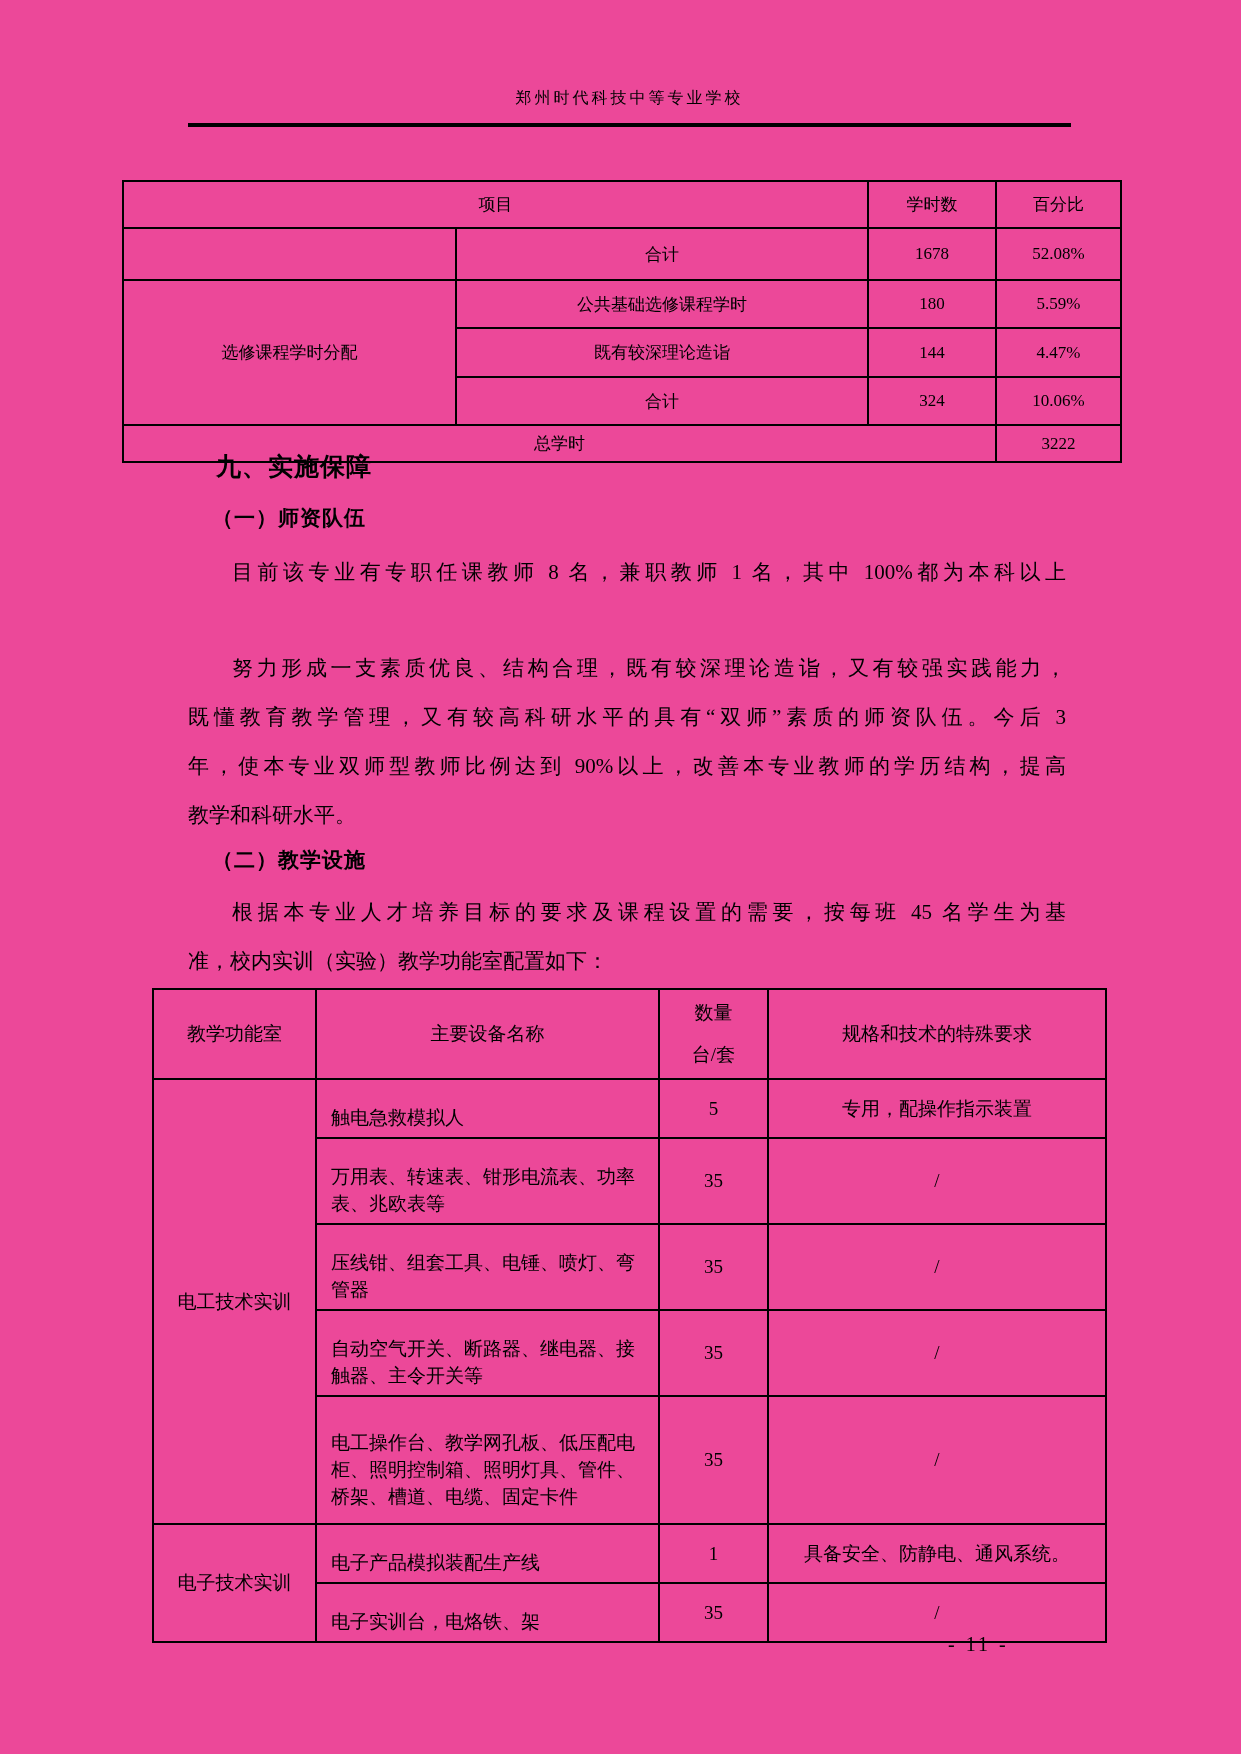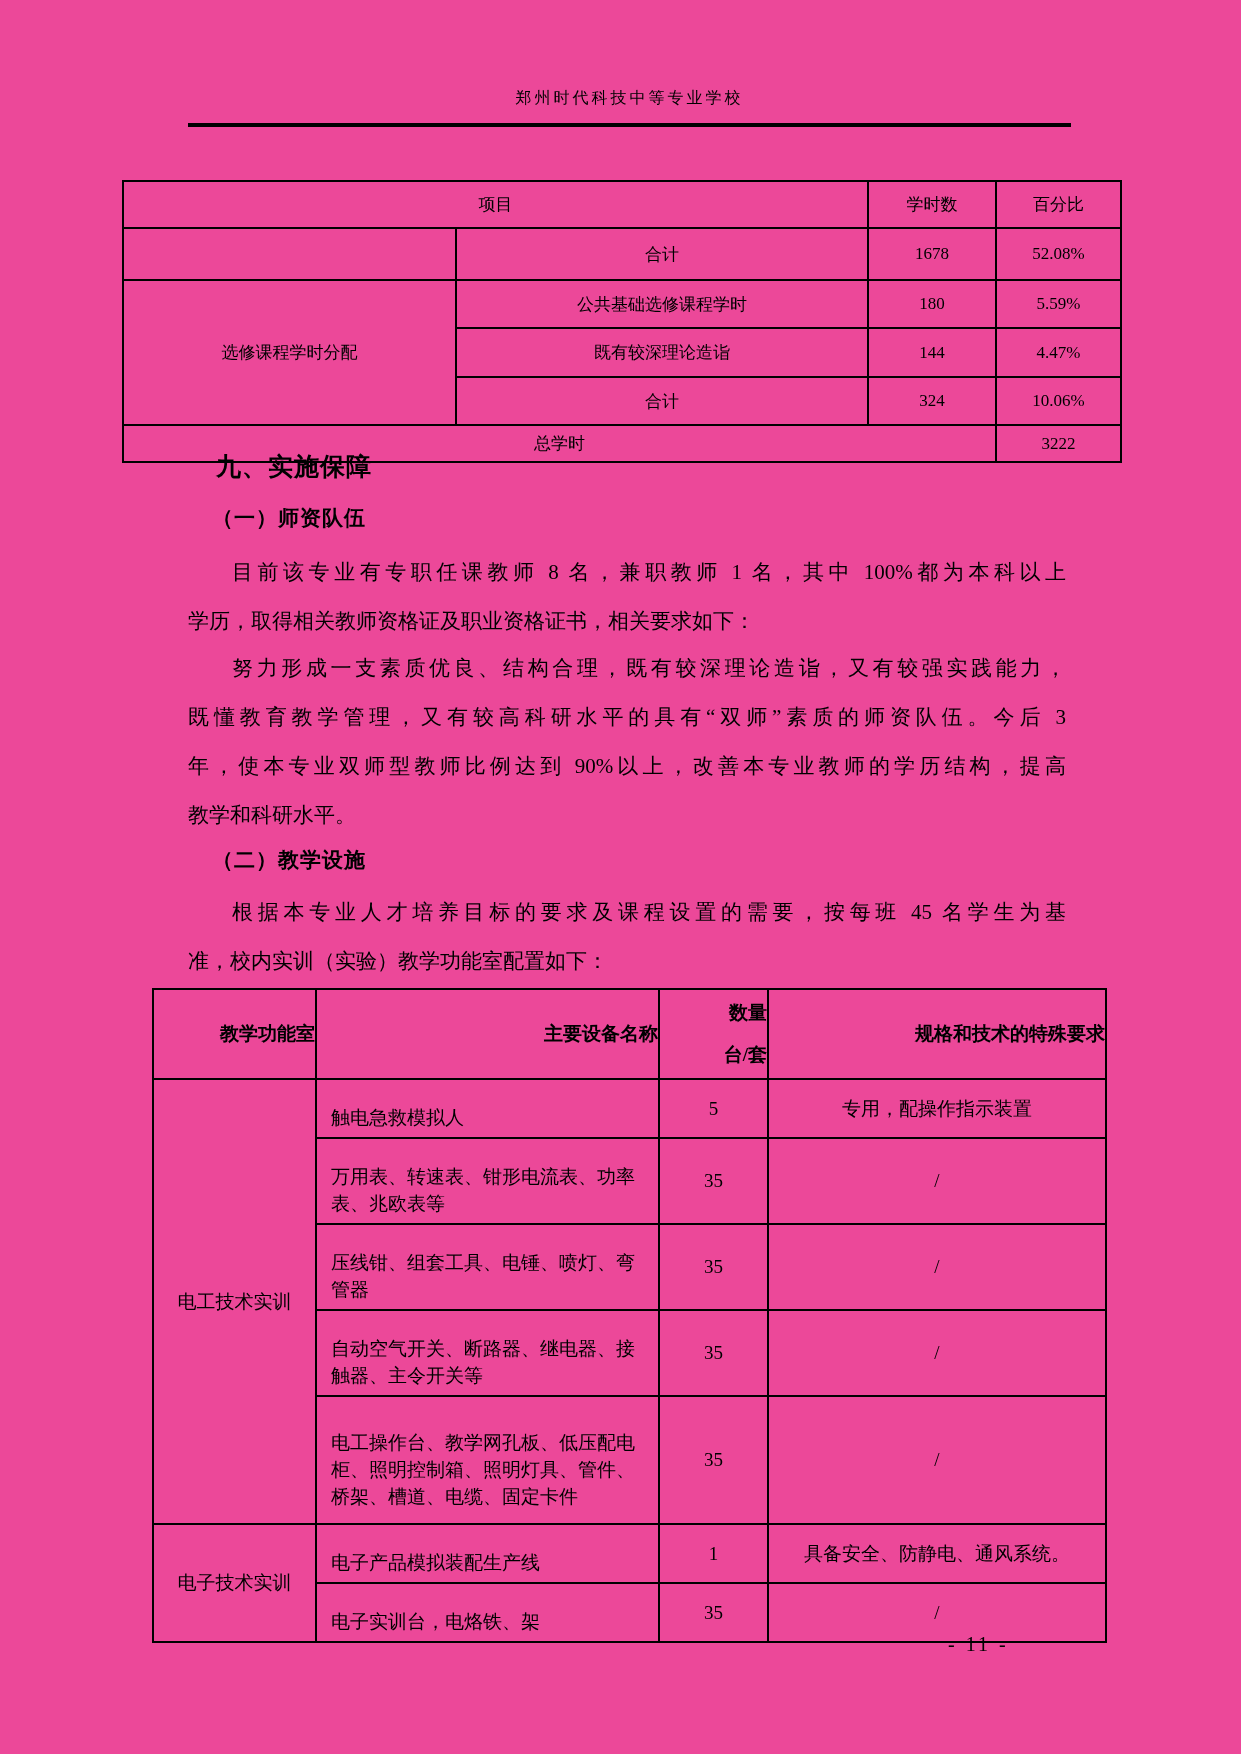--- a/index.html
+++ b/index.html
@@ -24,21 +24,21 @@
   .t1 {
     position:absolute; top:148px; left:122px; width:998px;
     font-size:17px;
     margin-top:32px;
   }
   .t1 td { text-align:center; }
   .t2 {
     position:absolute; top:988px; left:152px; width:953px;
     font-size:19px;
   }
-  .t2 th { font-weight:bold; text-align:right; }
+  .t2 th { font-weight:normal; text-align:center; }
   .t2 td { text-align:center; }
   .t2 td.equip { text-align:left; padding:24px 8px 6px 14px; line-height:27px; }
   .qty-head { line-height:42px; }
   
   .h-main {
     position:absolute; left:216px; top:450px;
     font-size:25px; font-weight:bold; letter-spacing:1px; white-space:nowrap;font-family:Liberation Serif, serif;
   }
   .h-sub {
     position:absolute; left:212px;
@@ -109,21 +109,20 @@
       <td>3222</td>
     </tr>
   </tbody>
     </table>
 
   <div class="h-main">九、实施保障</div>
   <div class="h-sub h-sub1">（一）师资队伍</div>
 
   <div class="para p1">
     <div class="jline indent">目前该专业有专职任课教师 8 名，兼职教师 1 名，其中 100%都为本科以上</div>
-    <div>学历，取得相关教师资格证及职业资格证书，相关要求如下：</div>
   </div>
 
   <div class="para p2">
     <div class="jline indent">努力形成一支素质优良、结构合理，既有较深理论造诣，又有较强实践能力，</div>
     <div class="jline">既懂教育教学管理，又有较高科研水平的具有“双师”素质的师资队伍。今后 3</div>
     <div class="jline">年，使本专业双师型教师比例达到 90%以上，改善本专业教师的学历结构，提高</div>
     <div>教学和科研水平。</div>
   </div>
 
   <div class="h-sub h-sub2">（二）教学设施</div>

